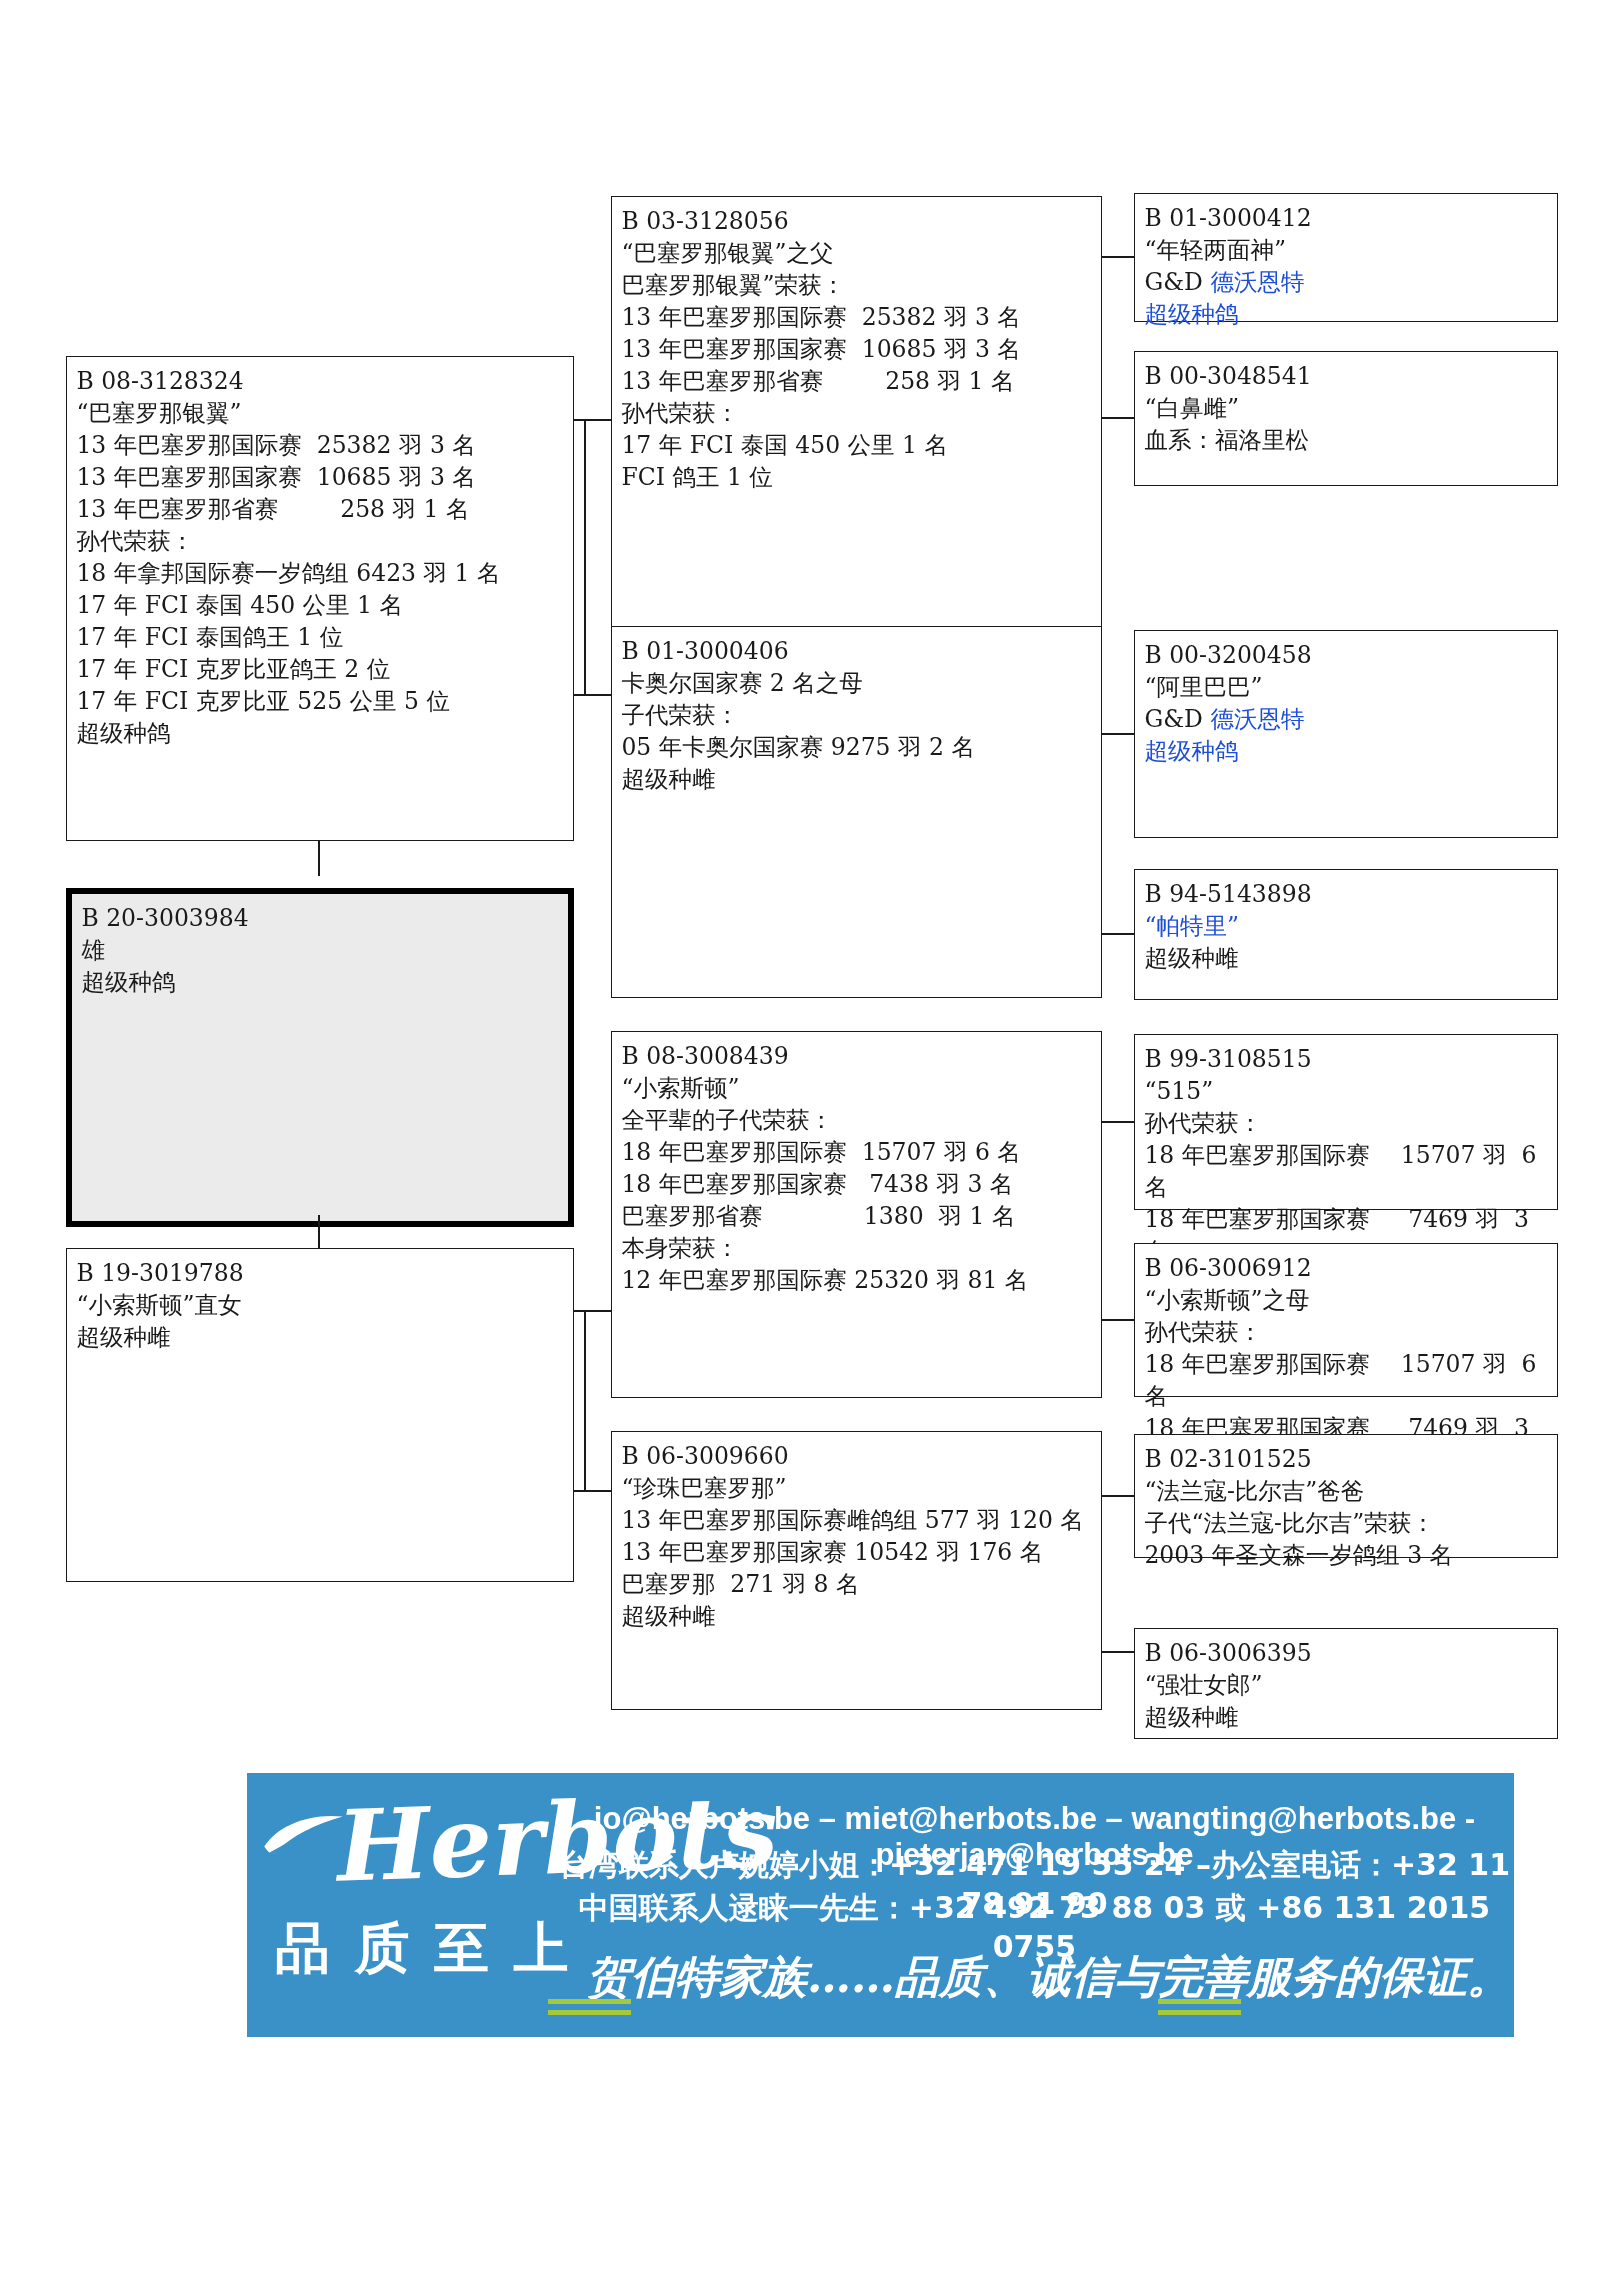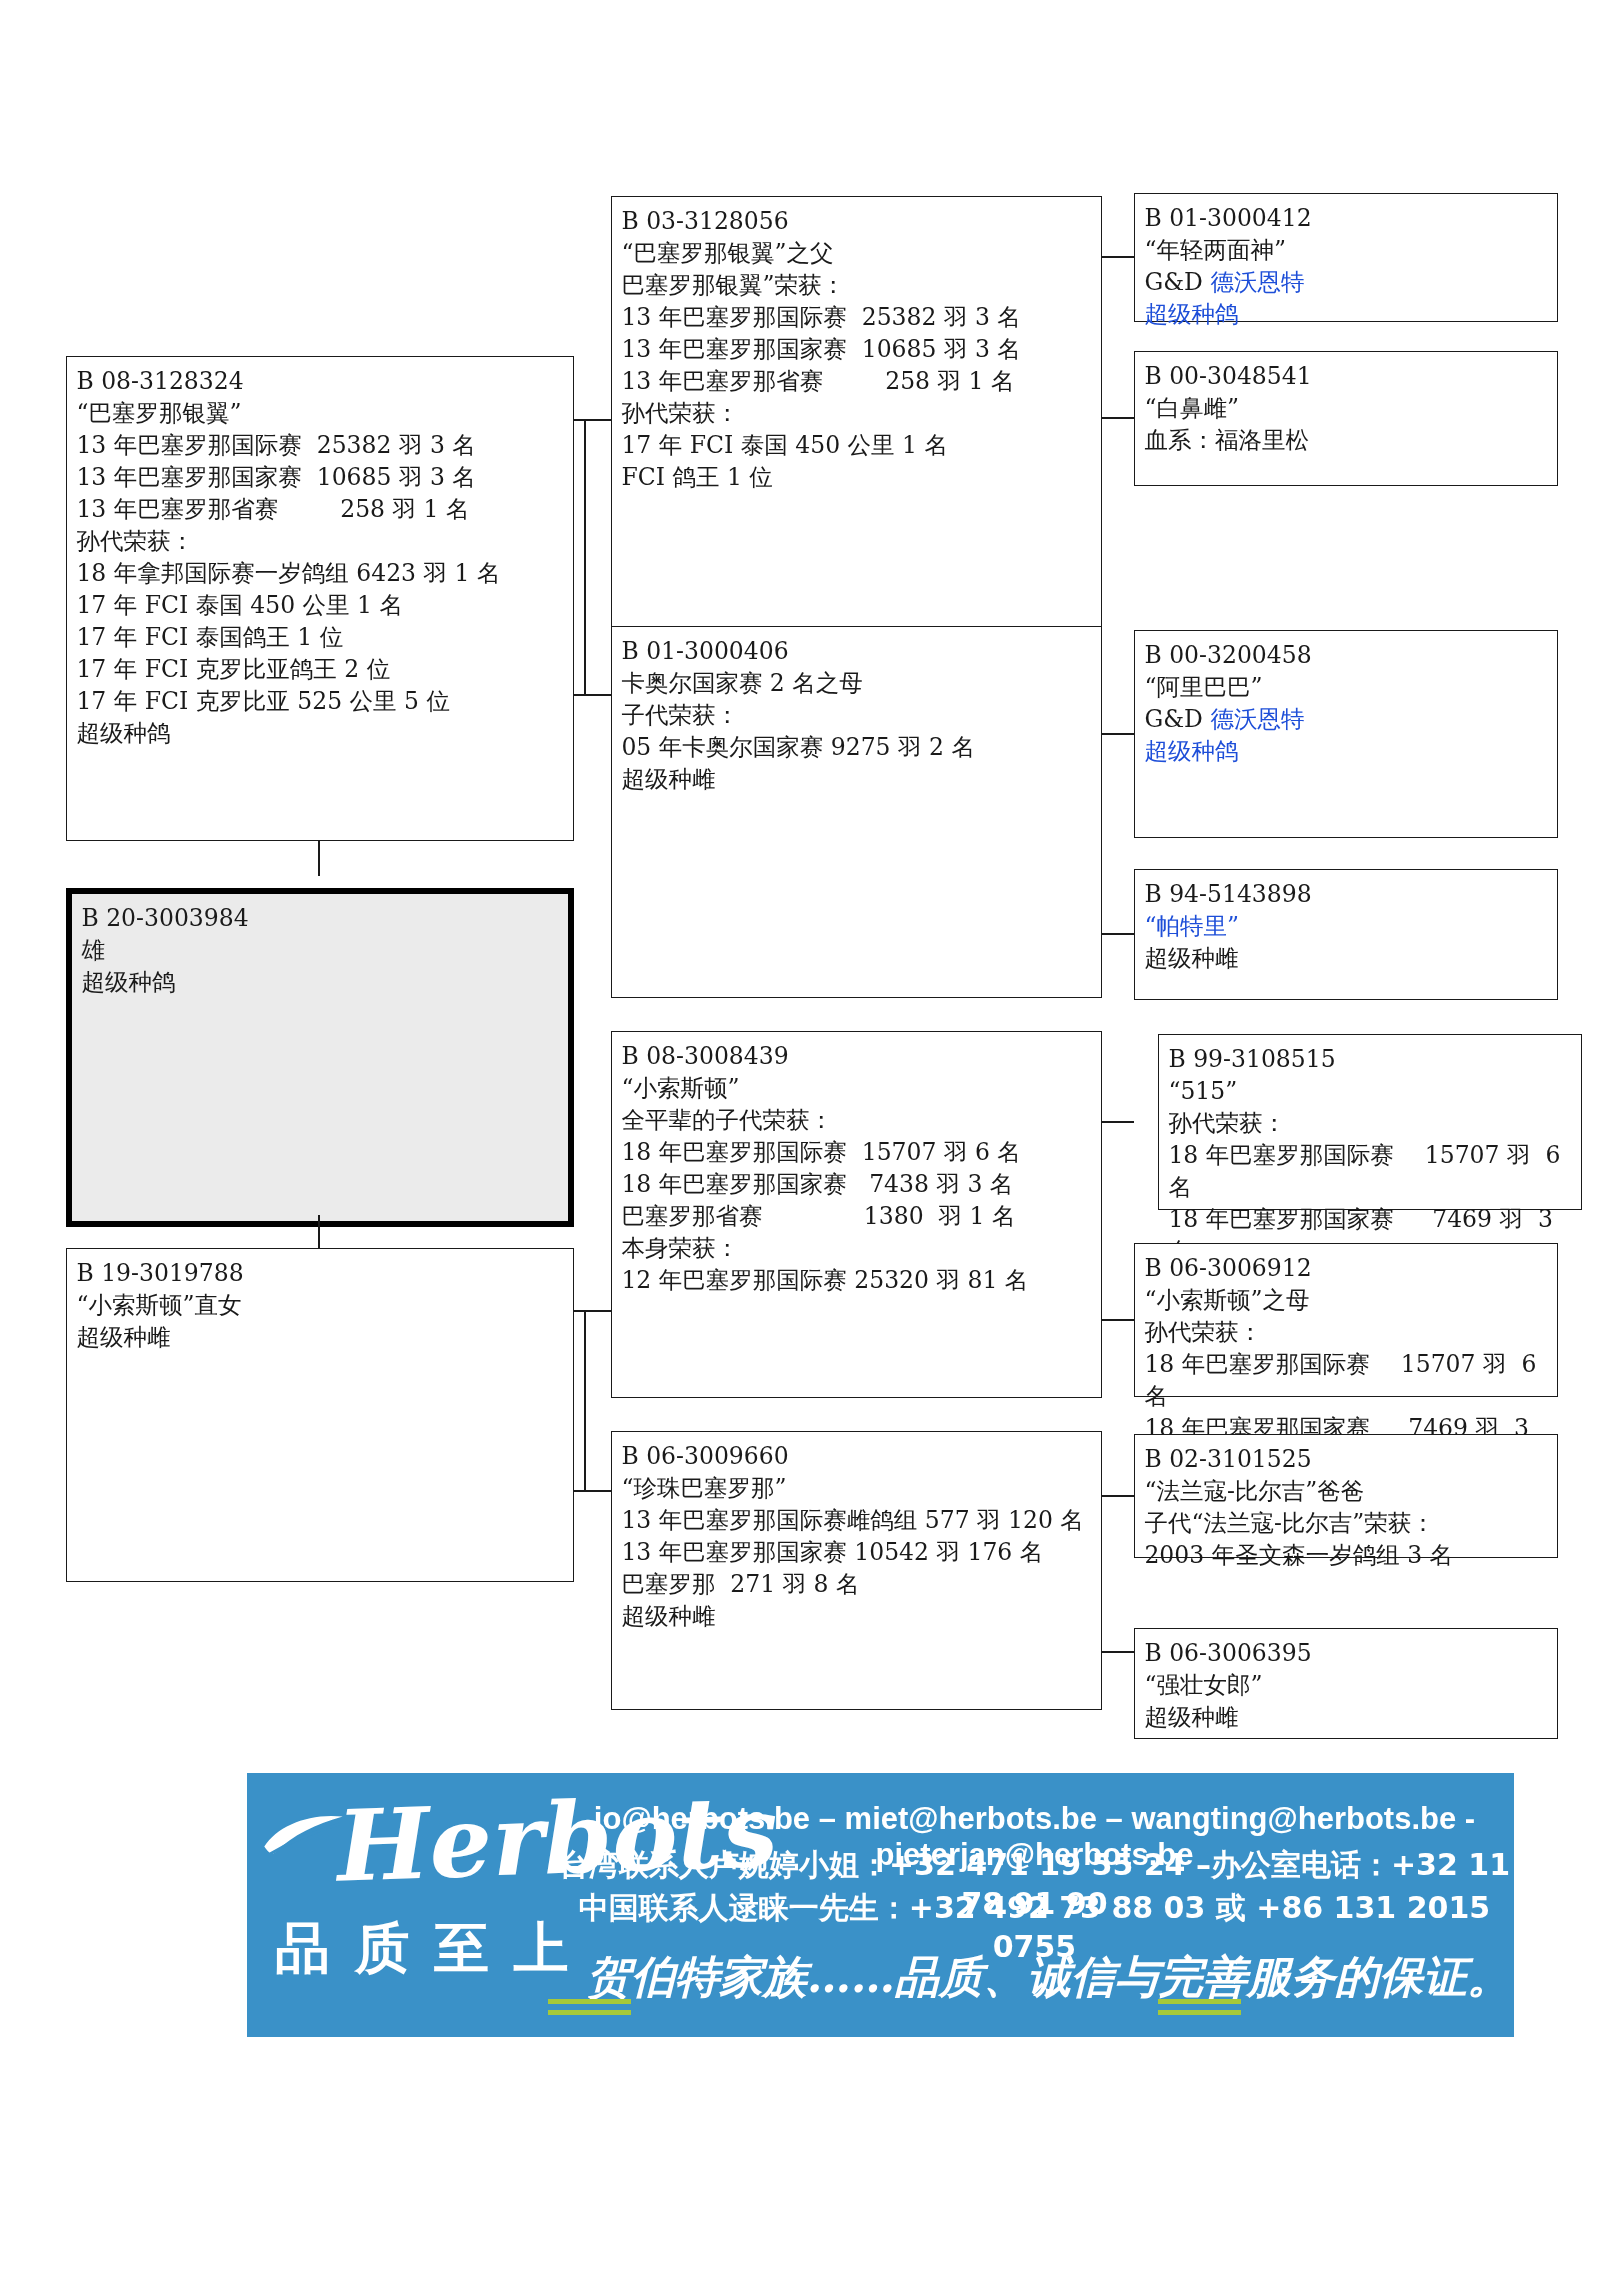--- a/index.html
+++ b/index.html
@@ -135,21 +135,21 @@
         <div class="bline muted">超级种鸽</div>
       </div>
   </div>
   <div class="pbox" style="left:1134px;top:869px;width:424px;height:131px">
     <div class="ring">B 94-5143898</div>
     <div>
         <div class="bline muted">“帕特里”</div>
         <div class="bline">超级种雌</div>
       </div>
   </div>
-  <div class="pbox" style="left:1158px;top:1034px;width:424px;height:176px">
+  <div class="pbox" style="left:1134px;top:1034px;width:424px;height:176px">
     <div class="ring">B 99-3108515</div>
     <div>
         <div class="bline">“515”</div>
         <div class="bline">孙代荣获：</div>
         <div class="bline">18 年巴塞罗那国际赛　 15707 羽  6 名</div>
         <div class="bline">18 年巴塞罗那国家赛　  7469 羽  3 名</div>
       </div>
   </div>
   <div class="pbox" style="left:1134px;top:1243px;width:424px;height:154px">
     <div class="ring">B 06-3006912</div>

